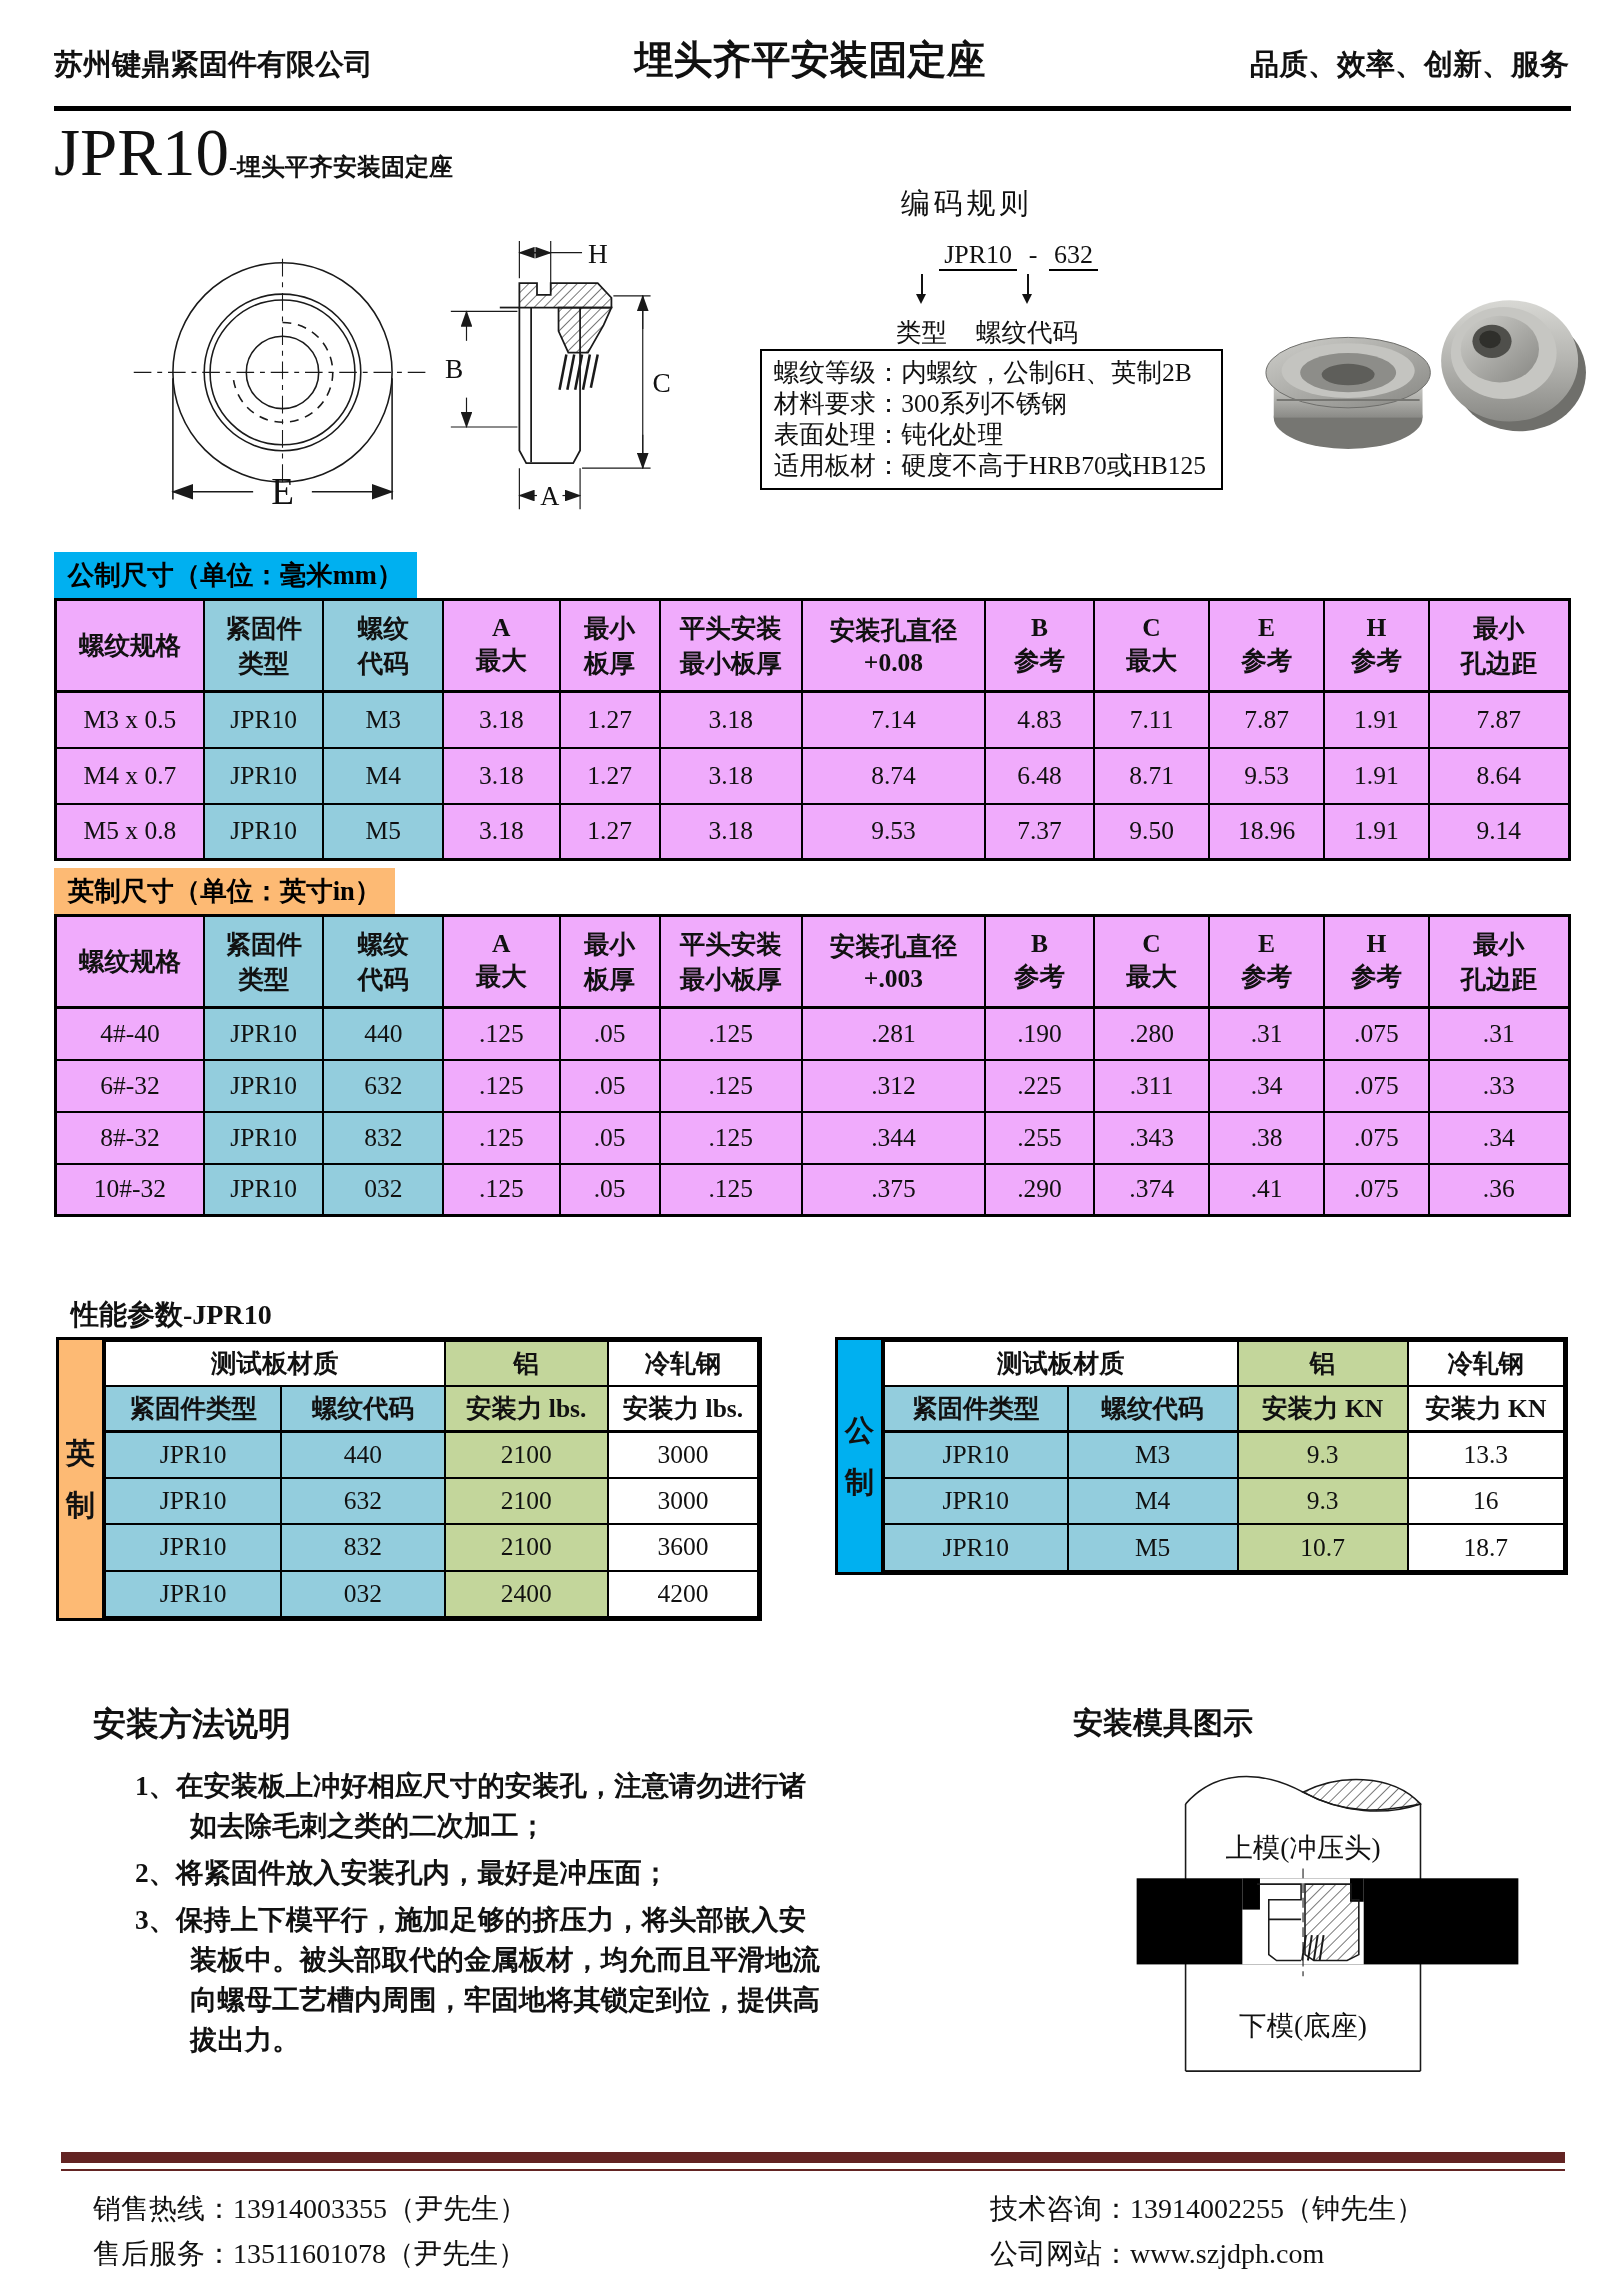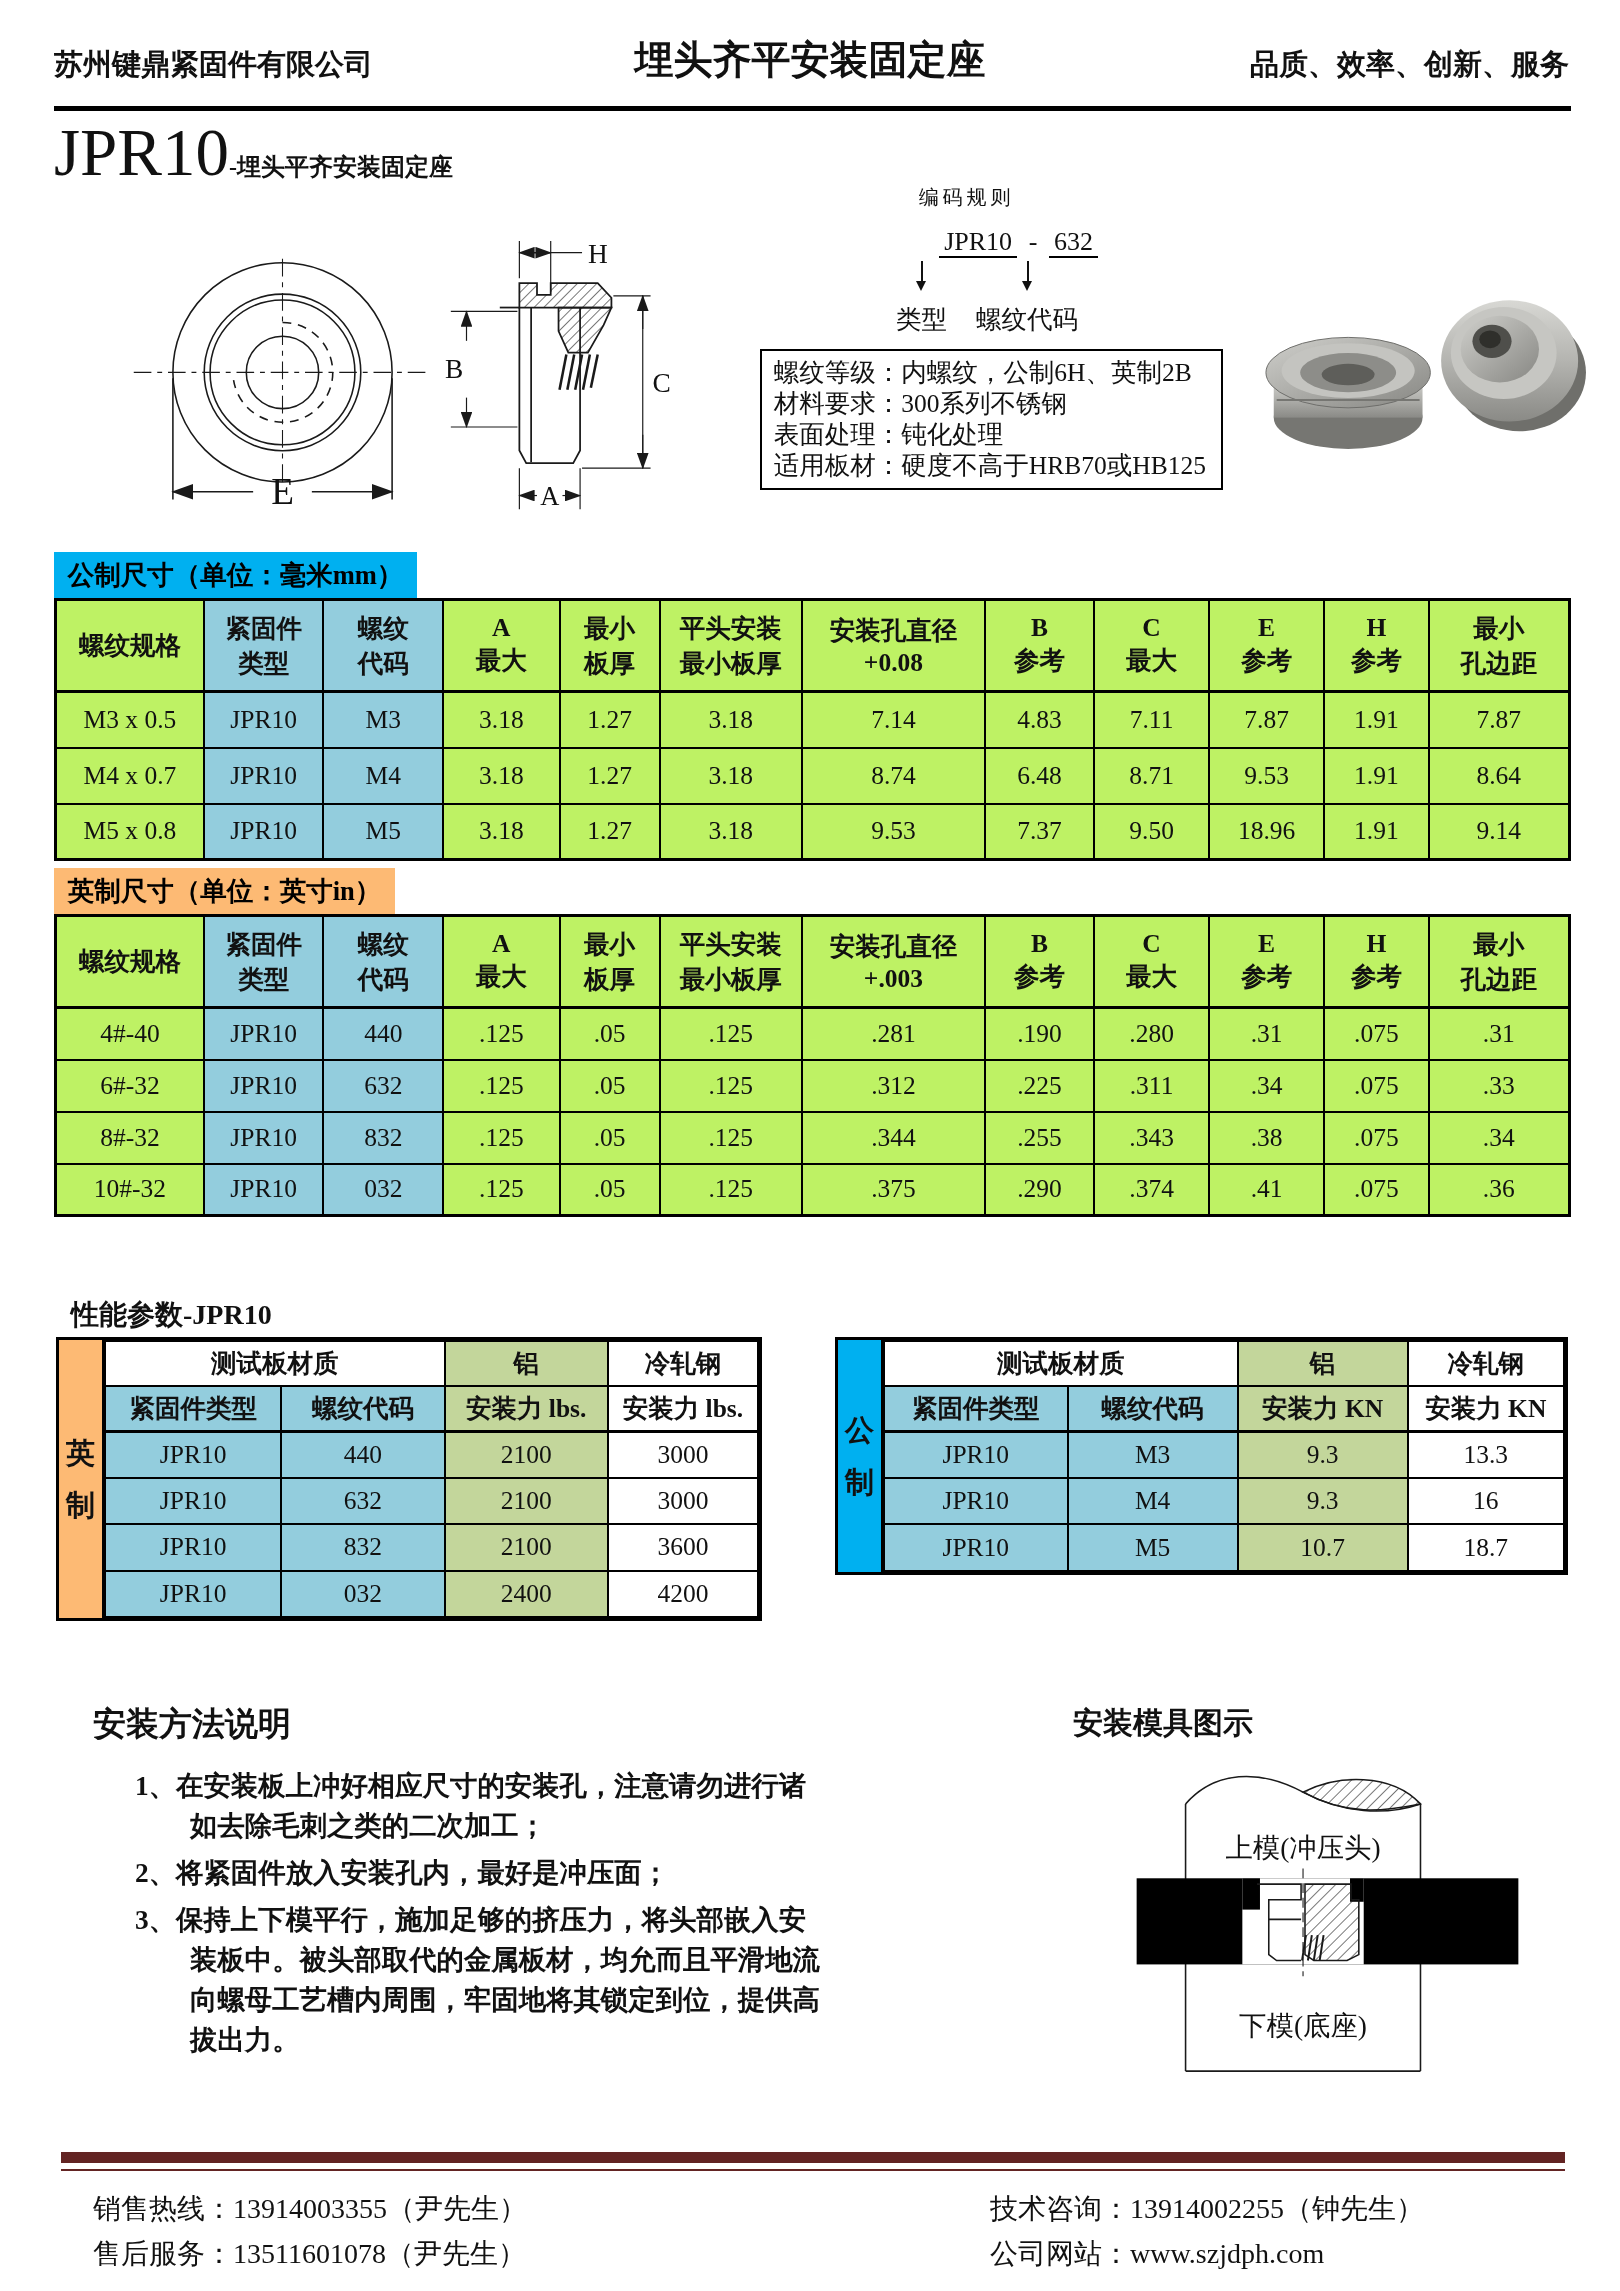--- a/index.html
+++ b/index.html
@@ -13,42 +13,42 @@
   .hdr-slogan  { right:51px; top:45px; font-size:29px; font-weight:600; }
   .hdr-rule    { left:54px; right:49px; top:106px; height:4.9px; background:#000; }
 
   
   .prod-title { left:54px; top:114px; white-space:nowrap; }
   .prod-model { font-size:67px; font-family:"Liberation Serif",serif; }
   .prod-suffix { font-size:24px; font-weight:700; }
 
   
   .coding { left:835px; top:184px; width:263px; }
-  .code-title { text-align:center; font-size:20px; margin-bottom:15.7px; letter-spacing:3.9px;}
+  .code-title { text-align:center; font-size:29px; margin-bottom:15.7px; letter-spacing:3.9px;}
   .code-line { text-align:right; font-size:26px; }
   .code-part { border-bottom:2px solid #000; padding:0 4.9px; }
   .code-sep { margin:0 11.8px; }
   .code-arrows { position:relative; height:45px; }
   .arrowv { position:absolute; top:3.9px; width:2px; height:25.5px; background:#111; }
   .arrowv::after { content:''; position:absolute; left:-4.9px; bottom:-9.8px;
      border:5.9px solid transparent; border-top:10.8px solid #111; }
   .code-labels { position:relative; height:31px; font-size:25.5px; }
 
   
   .spec-box { left:760px; top:349px; width:463px; height:141px; border:2px solid #000;
       padding:5.9px 11.8px; font-size:25.5px; line-height:31px; white-space:nowrap; }
 
   
   .unit-label { height:46px; line-height:46px; padding:0 13.7px; font-size:26.5px; font-weight:700;
       white-space:nowrap; color:#000; }
   .bg-cyan { background:#00B0F0; }
   .bg-orange { background:#fdba74; }
 
   
-  .dim-table { border-collapse:collapse; table-layout:fixed; width:1517px; background:#bef264; }
+  .dim-table { border-collapse:collapse; table-layout:fixed; width:1517px; background:#f0abfc; }
   .dim-table th, .dim-table td { border:2px solid #000; text-align:center; white-space:pre-line;
       font-size:25.5px; overflow:hidden; }
   .dim-table { border:3.9px solid #000; }
   .dim-table thead th { height:92px; font-weight:700; border-bottom:3.9px solid #000; }
   .t-metric tbody td { height:56px; }
   .t-imperial tbody td { height:52px; }
   .c-blue { background:#93CDDD; }
   .c-green { background:#C3D69B; }
 
   

